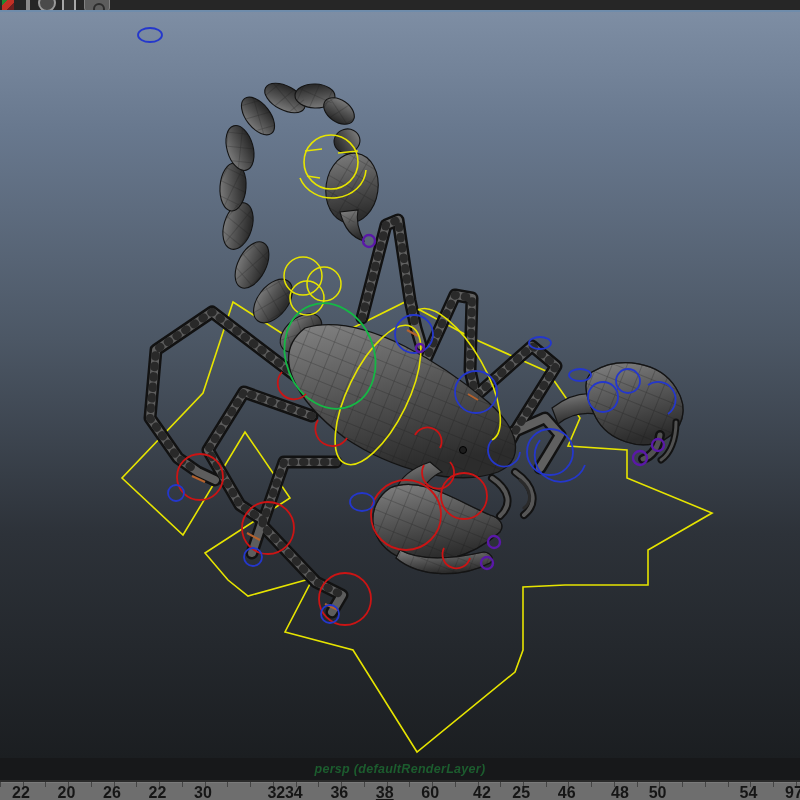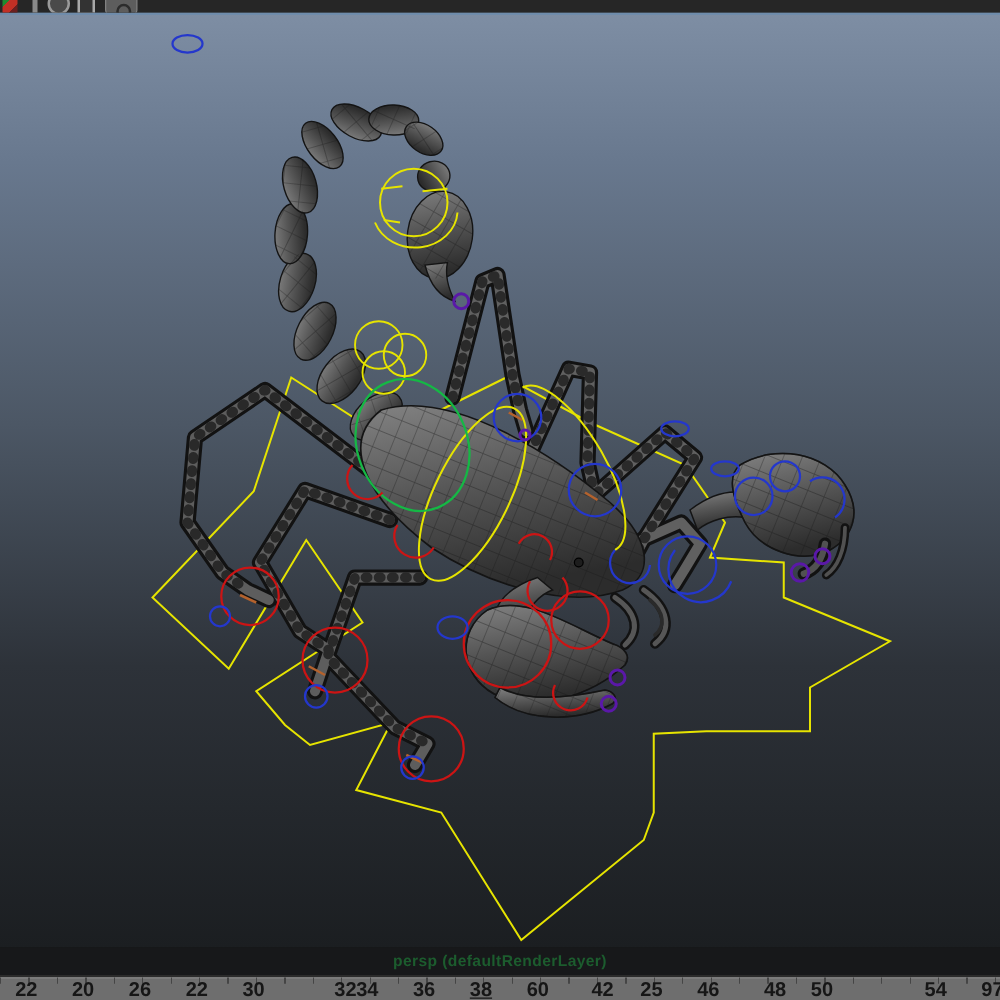--- a/index.html
+++ b/index.html
@@ -24,21 +24,21 @@
   .ic-active::after{content:"";position:absolute;left:8px;top:8px;width:8px;height:8px;border:2px solid #2c2c2c;border-radius:50%;}
   #viewport-edge{position:absolute;top:10px;left:0;width:800px;height:2px;background:#6f8cab;z-index:4;}
 
   
   #viewport{position:absolute;top:10px;left:0;width:800px;height:748px;
     background:linear-gradient(180deg,var(--bg-top) 0%,#68788e 16%,#4c5765 44%,#2d3239 70%,var(--bg-bottom) 100%);}
   #scene{position:absolute;top:0;left:0;width:800px;height:800px;z-index:2;}
 
   
   #label-bar{position:absolute;top:758px;left:0;width:800px;height:22px;background:#17181a;
-    display:flex;align-items:center;justify-content:center;z-index:5;}
+    display:flex;align-items:center;justify-content:center;z-index:5;font-style:italic;}
   #camera-label{color:var(--label-green);font-size:12.5px;font-weight:bold;letter-spacing:.3px;}
 
   
   #timeline{position:absolute;top:780px;left:0;width:800px;height:20px;z-index:5;
     background:linear-gradient(#2b2b2b 0 2px,#7b7b7b 2px 3px,#6e6e6e 3px 100%);}
   #timeline .ticks{position:absolute;top:2px;left:0;width:800px;height:5px;
     background:repeating-linear-gradient(90deg,#454545 0 1px,transparent 1px 22.74px);}
   #timeline .frame-num{position:absolute;top:4px;transform:translateX(-50%);
     font-size:16px;font-weight:bold;color:#161616;}
 </style>

